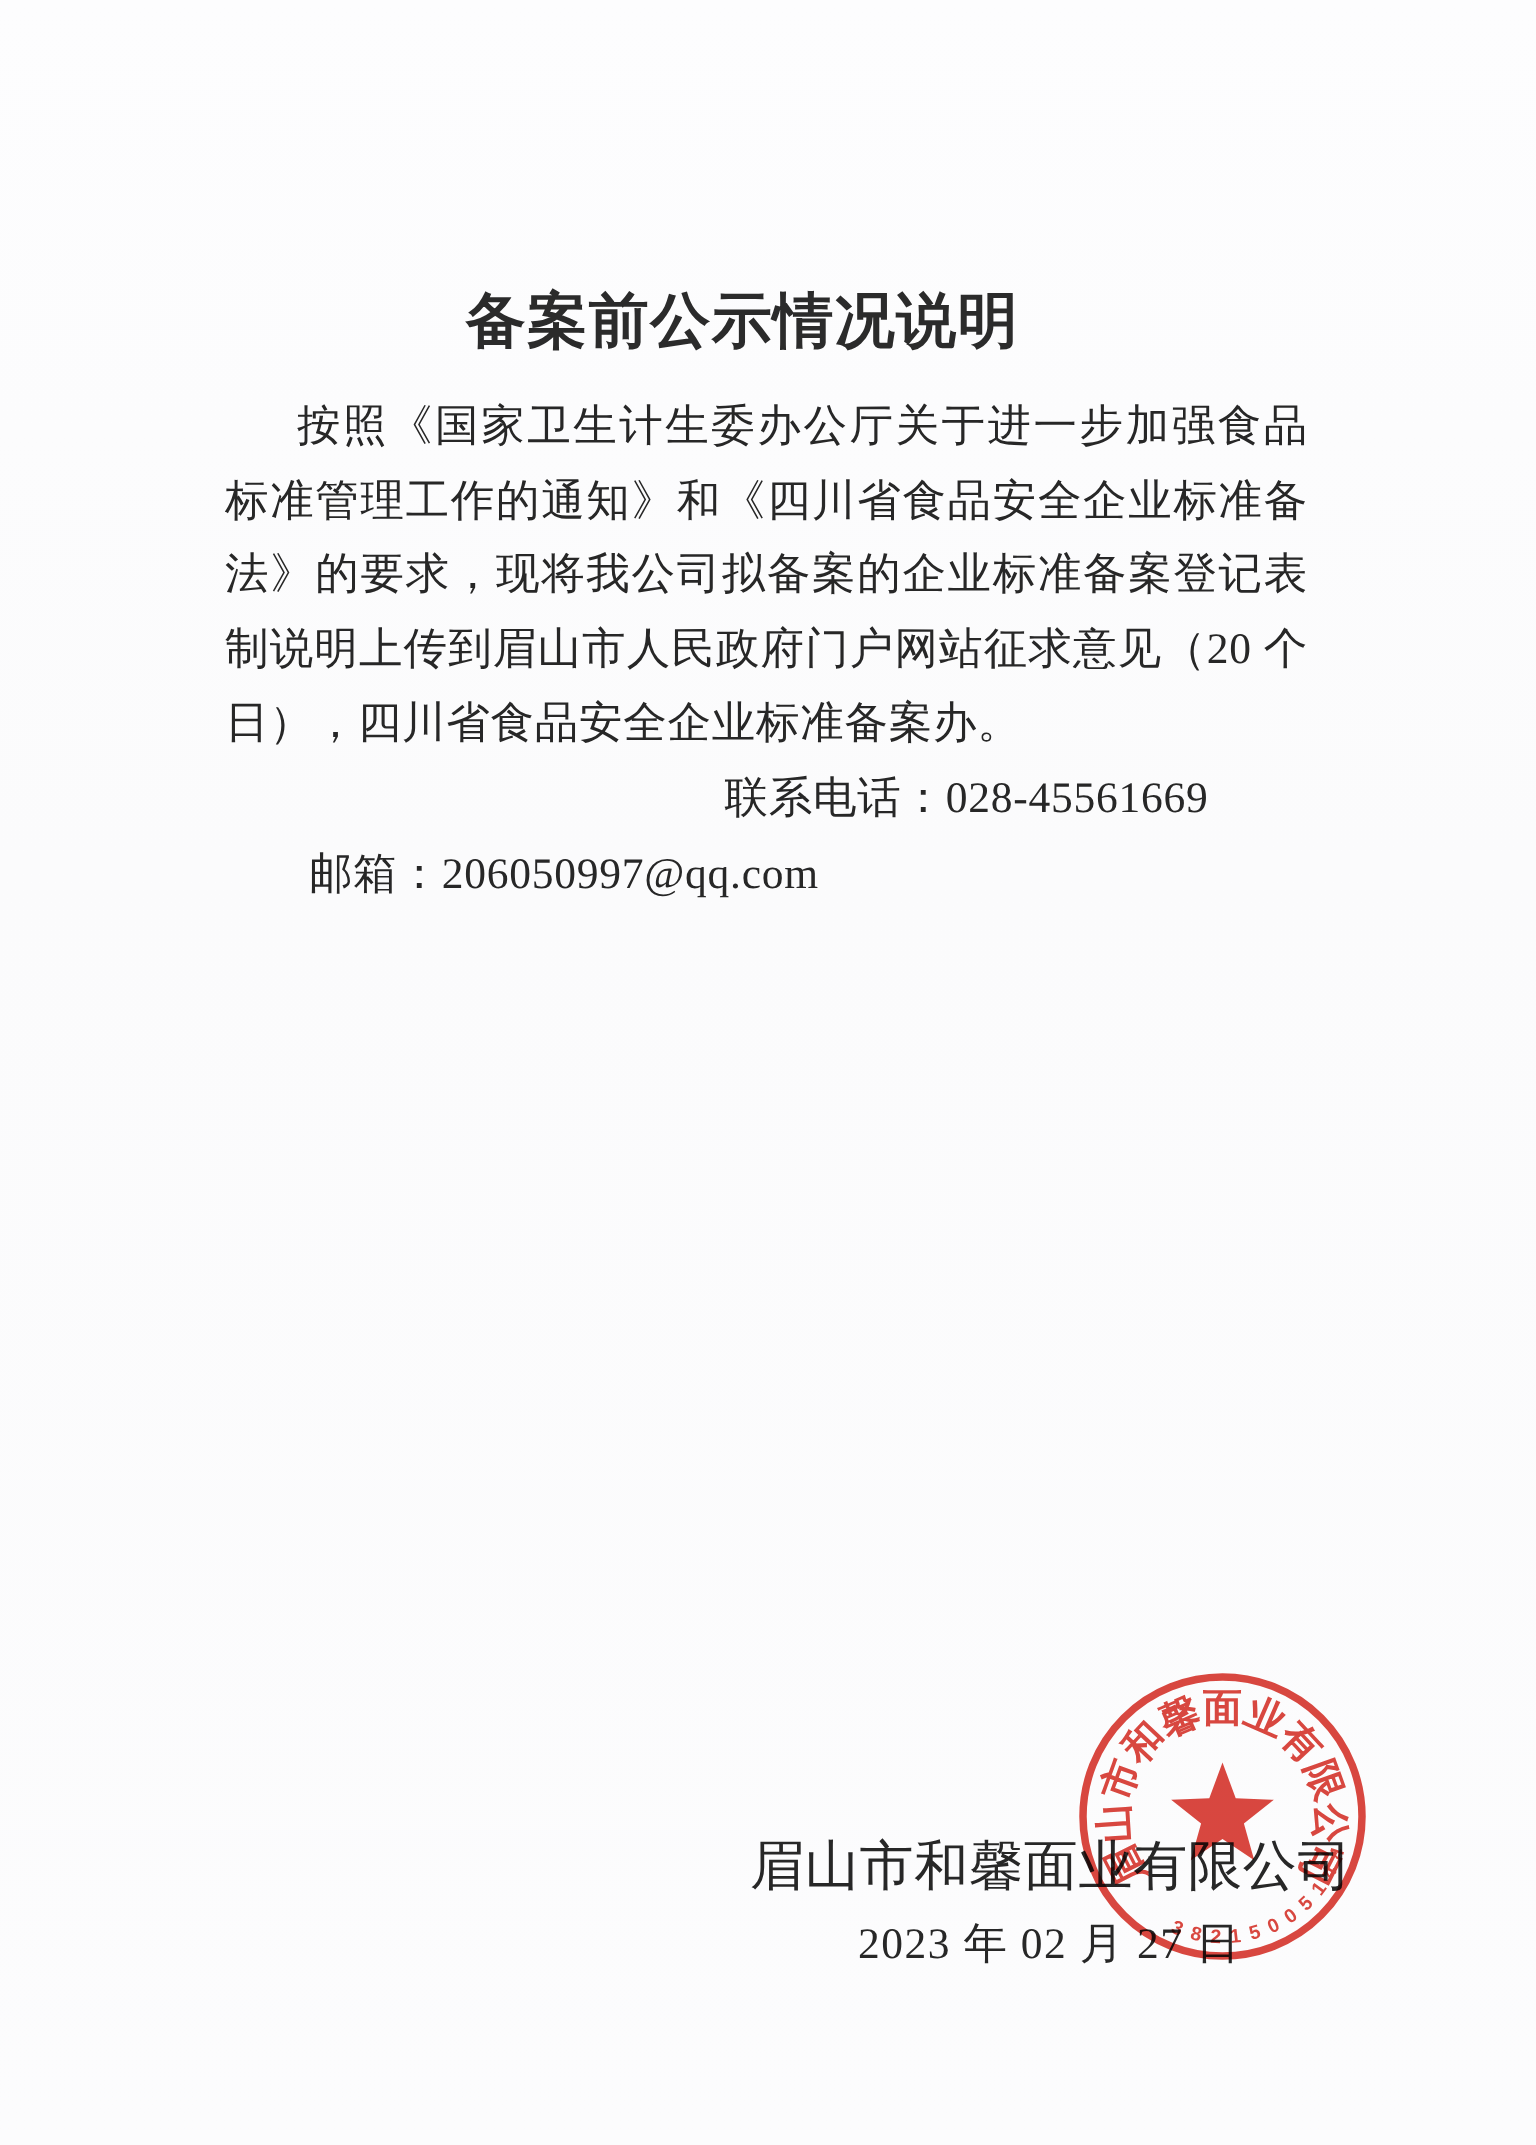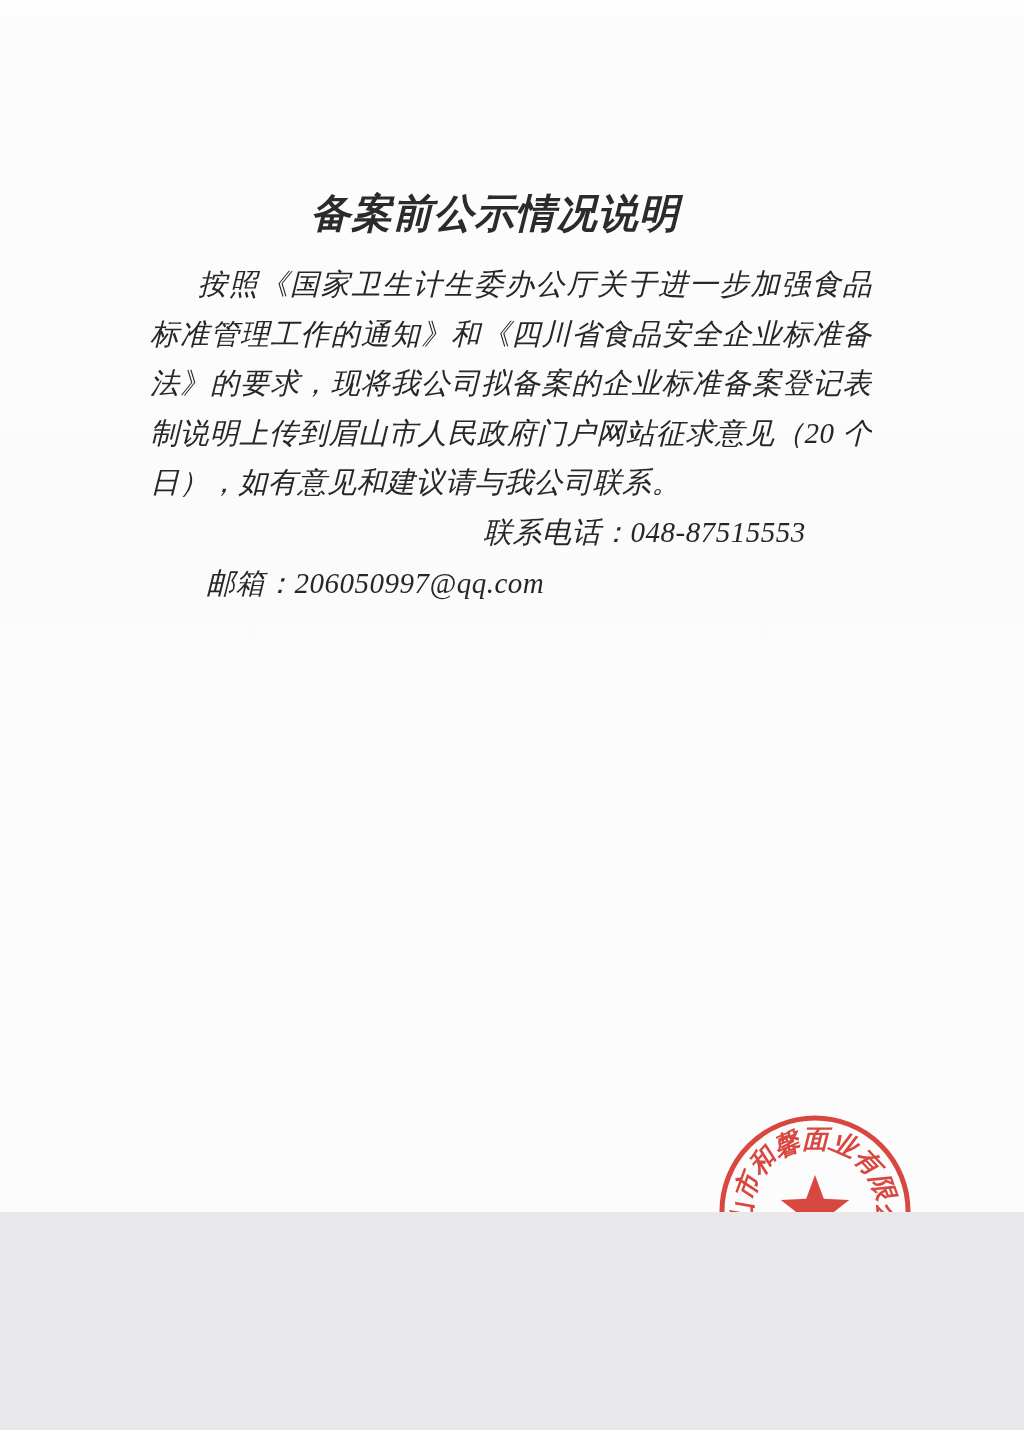--- a/index.html
+++ b/index.html
@@ -3,27 +3,26 @@
 <meta charset="utf-8">
 <style>
   html, body {
     margin: 0;
     padding: 0;
     background: #e8e8ea;
   }
   .page {
     position: relative;
     width: 1024px;
-    height: 1212px;
+    height: 1430px;
     margin: 0 auto;
     background: linear-gradient(180deg, #fdfdfe 0%, #fbfbfc 40%, #fcfcfd 100%);
     overflow: hidden;
     font-family: "Liberation Serif", "DejaVu Serif", serif;
     color: #232323;
-    font-style: italic;
   }
   .doc-title {
     position: absolute;
     top: 186px;
     left: -17px;
     width: 100%;
     text-align: center;
     font-family: "Liberation Sans", "DejaVu Sans", sans-serif;
     font-weight: 700;
     font-size: 40px;
@@ -87,24 +86,24 @@
 
 <div class="page">
 
   <div class="doc-title">备案前公示情况说明</div>
 
   <div class="body-block">
     <div class="jline first">按照《国家卫生计生委办公厅关于进一步加强食品安全</div>
     <div class="jline">标准管理工作的通知》和《四川省食品安全企业标准备案办</div>
     <div class="jline">法》的要求，现将我公司拟备案的企业标准备案登记表及编</div>
     <div class="jline">制说明上传到眉山市人民政府门户网站征求意见（20 个工作</div>
-    <div class="plainline">日），如有意见和建议请与我公司联系。</div>
+    <div class="plainline">日），四川省食品安全企业标准备案办。</div>
 
     <div class="contact-line">
-      <span class="contact-phone">联系电话：048-87515553</span>
+      <span class="contact-phone">联系电话：028-45561669</span>
     </div>
     <div class="contact-email">邮箱：206050997@qq.com</div>
   </div>
 
   <div class="sig-company">眉山市和馨面业有限公司</div>
 
   <div class="sig-date">2023 年 02 月 27 日</div>
 
   <svg class="seal" viewBox="-100 -100 200 200" xmlns="http://www.w3.org/2000/svg">
       <circle r="93" fill="none" stroke="#d93a31" stroke-width="5"></circle>

